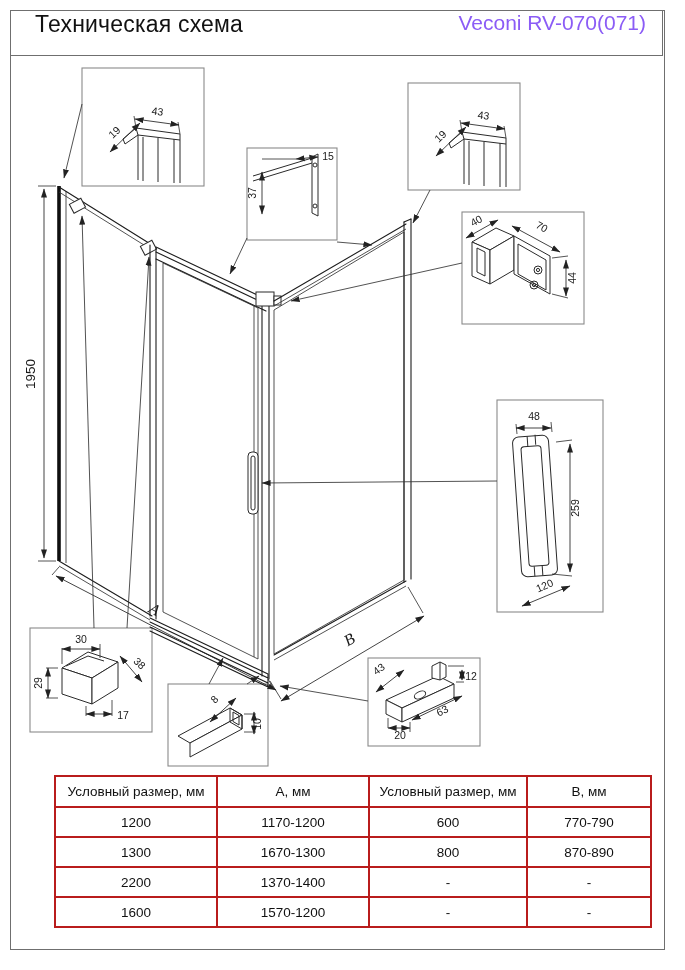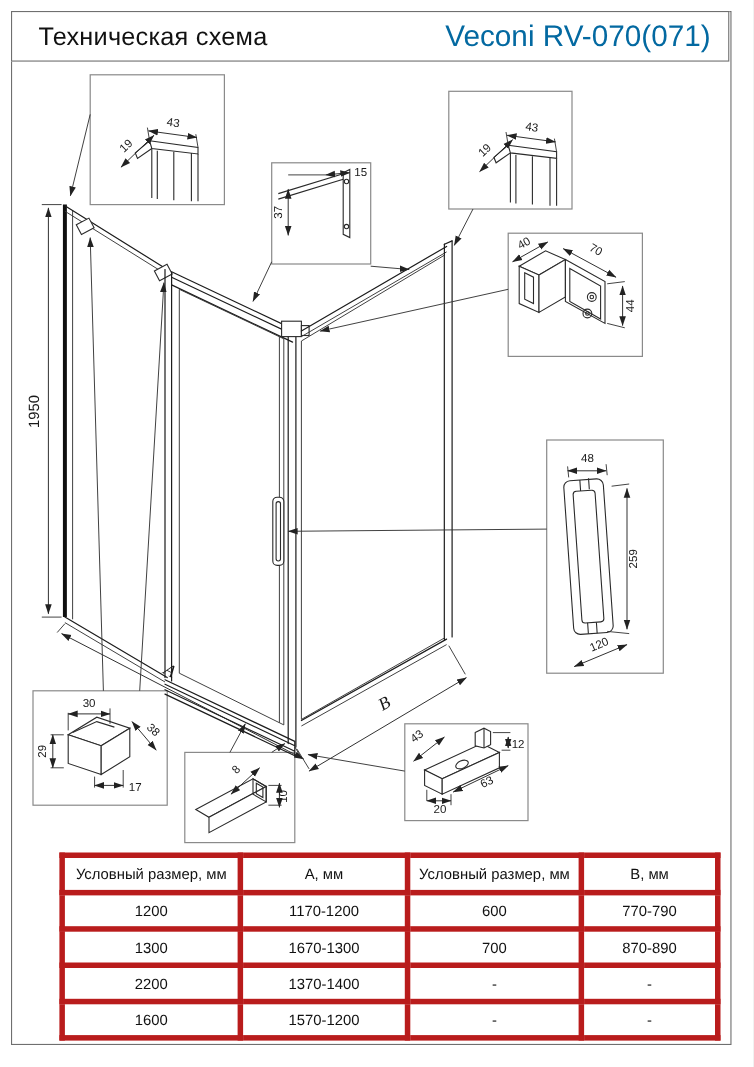--- a/index.html
+++ b/index.html
@@ -1,38 +1,38 @@
 <!DOCTYPE html>
 <html><head>
 <meta charset="utf-8">
 <style>
   html,body{margin:0;padding:0;background:#e8e8e8;font-family:"Liberation Sans","DejaVu Sans",sans-serif;}
   .page{position:relative;width:685px;height:970px;background:#fff;overflow:hidden;}
   .frame{position:absolute;left:10px;top:10px;width:653px;height:938px;border:1px solid #6f6f6f;}
   .hdr{position:absolute;left:10px;top:10px;width:653px;height:46px;border:1px solid #6f6f6f;
-       display:flex;justify-content:space-between;align-items:center;box-sizing:border-box;
+       display:flex;justify-content:space-between;box-sizing:border-box;
        padding:0 16px 0 24px;background:#fff;}
   .hdr .t{font-size:23px;color:#111;letter-spacing:.2px;}
-  .hdr .m{font-size:27px;color:#0369a1;}
+  .hdr .m{font-size:21px;color:#8b5cf6;}
   svg{position:absolute;left:0;top:0;}
   svg .ln{stroke:#1c1c1c;stroke-width:1.1;fill:none;stroke-linecap:round;}
   svg .thin{stroke:#2a2a2a;stroke-width:.8;fill:none;}
   svg .glass{stroke:#333;stroke-width:.85;fill:none;}
   svg .thick{stroke:#0f0f0f;stroke-width:3.6;fill:none;}
   svg .box{fill:#fff;stroke:#8a8a8a;stroke-width:1.1;}
   svg .part{stroke:#2a2a2a;stroke-width:1;fill:#fff;}
   svg .partl{stroke:#2a2a2a;stroke-width:1;fill:none;}
   svg .dim{stroke:#222;stroke-width:.85;fill:none;marker-start:url(#ar);marker-end:url(#ar);}
   svg .call{stroke:#333;stroke-width:.85;fill:none;marker-end:url(#ar);}
   svg .dtx{font-family:"Liberation Sans",sans-serif;font-size:10.5px;fill:#1a1a1a;text-anchor:middle;}
   svg .htx{font-family:"Liberation Sans",sans-serif;font-size:13.5px;fill:#1a1a1a;text-anchor:middle;}
   svg .axl{font-family:"Liberation Serif",serif;font-size:16px;font-style:italic;fill:#1a1a1a;text-anchor:middle;}
   .tblwrap{position:absolute;left:54px;top:775px;width:596px;}
   table{border-collapse:collapse;width:100%;table-layout:fixed;background:#fff;}
-  th,td{border:5px solid #b91c1c;text-align:center;vertical-align:middle;
+  th,td{border:2px solid #b91c1c;text-align:center;vertical-align:middle;
         font-size:13.5px;color:#111;font-weight:normal;padding:0;}
   thead th{height:29px;}
   tbody td{height:28px;margin-left:22px;}
   col.c1{width:162px;} col.c2{width:152px;} col.c3{width:158px;} col.c4{width:124px;}
 </style>
 </head>
 <body>
 
 <div class="page">
   <div class="frame"></div>
@@ -261,21 +261,21 @@
       <tbody>
         <tr>
           <td>1200</td>
           <td>1170-1200</td>
           <td>600</td>
           <td>770-790</td>
         </tr>
         <tr>
           <td>1300</td>
           <td>1670-1300</td>
-          <td>700</td>
+          <td>800</td>
           <td>870-890</td>
         </tr>
         <tr>
           <td>2200</td>
           <td>1370-1400</td>
           <td>-</td>
           <td>-</td>
         </tr>
         <tr>
           <td>1600</td>

